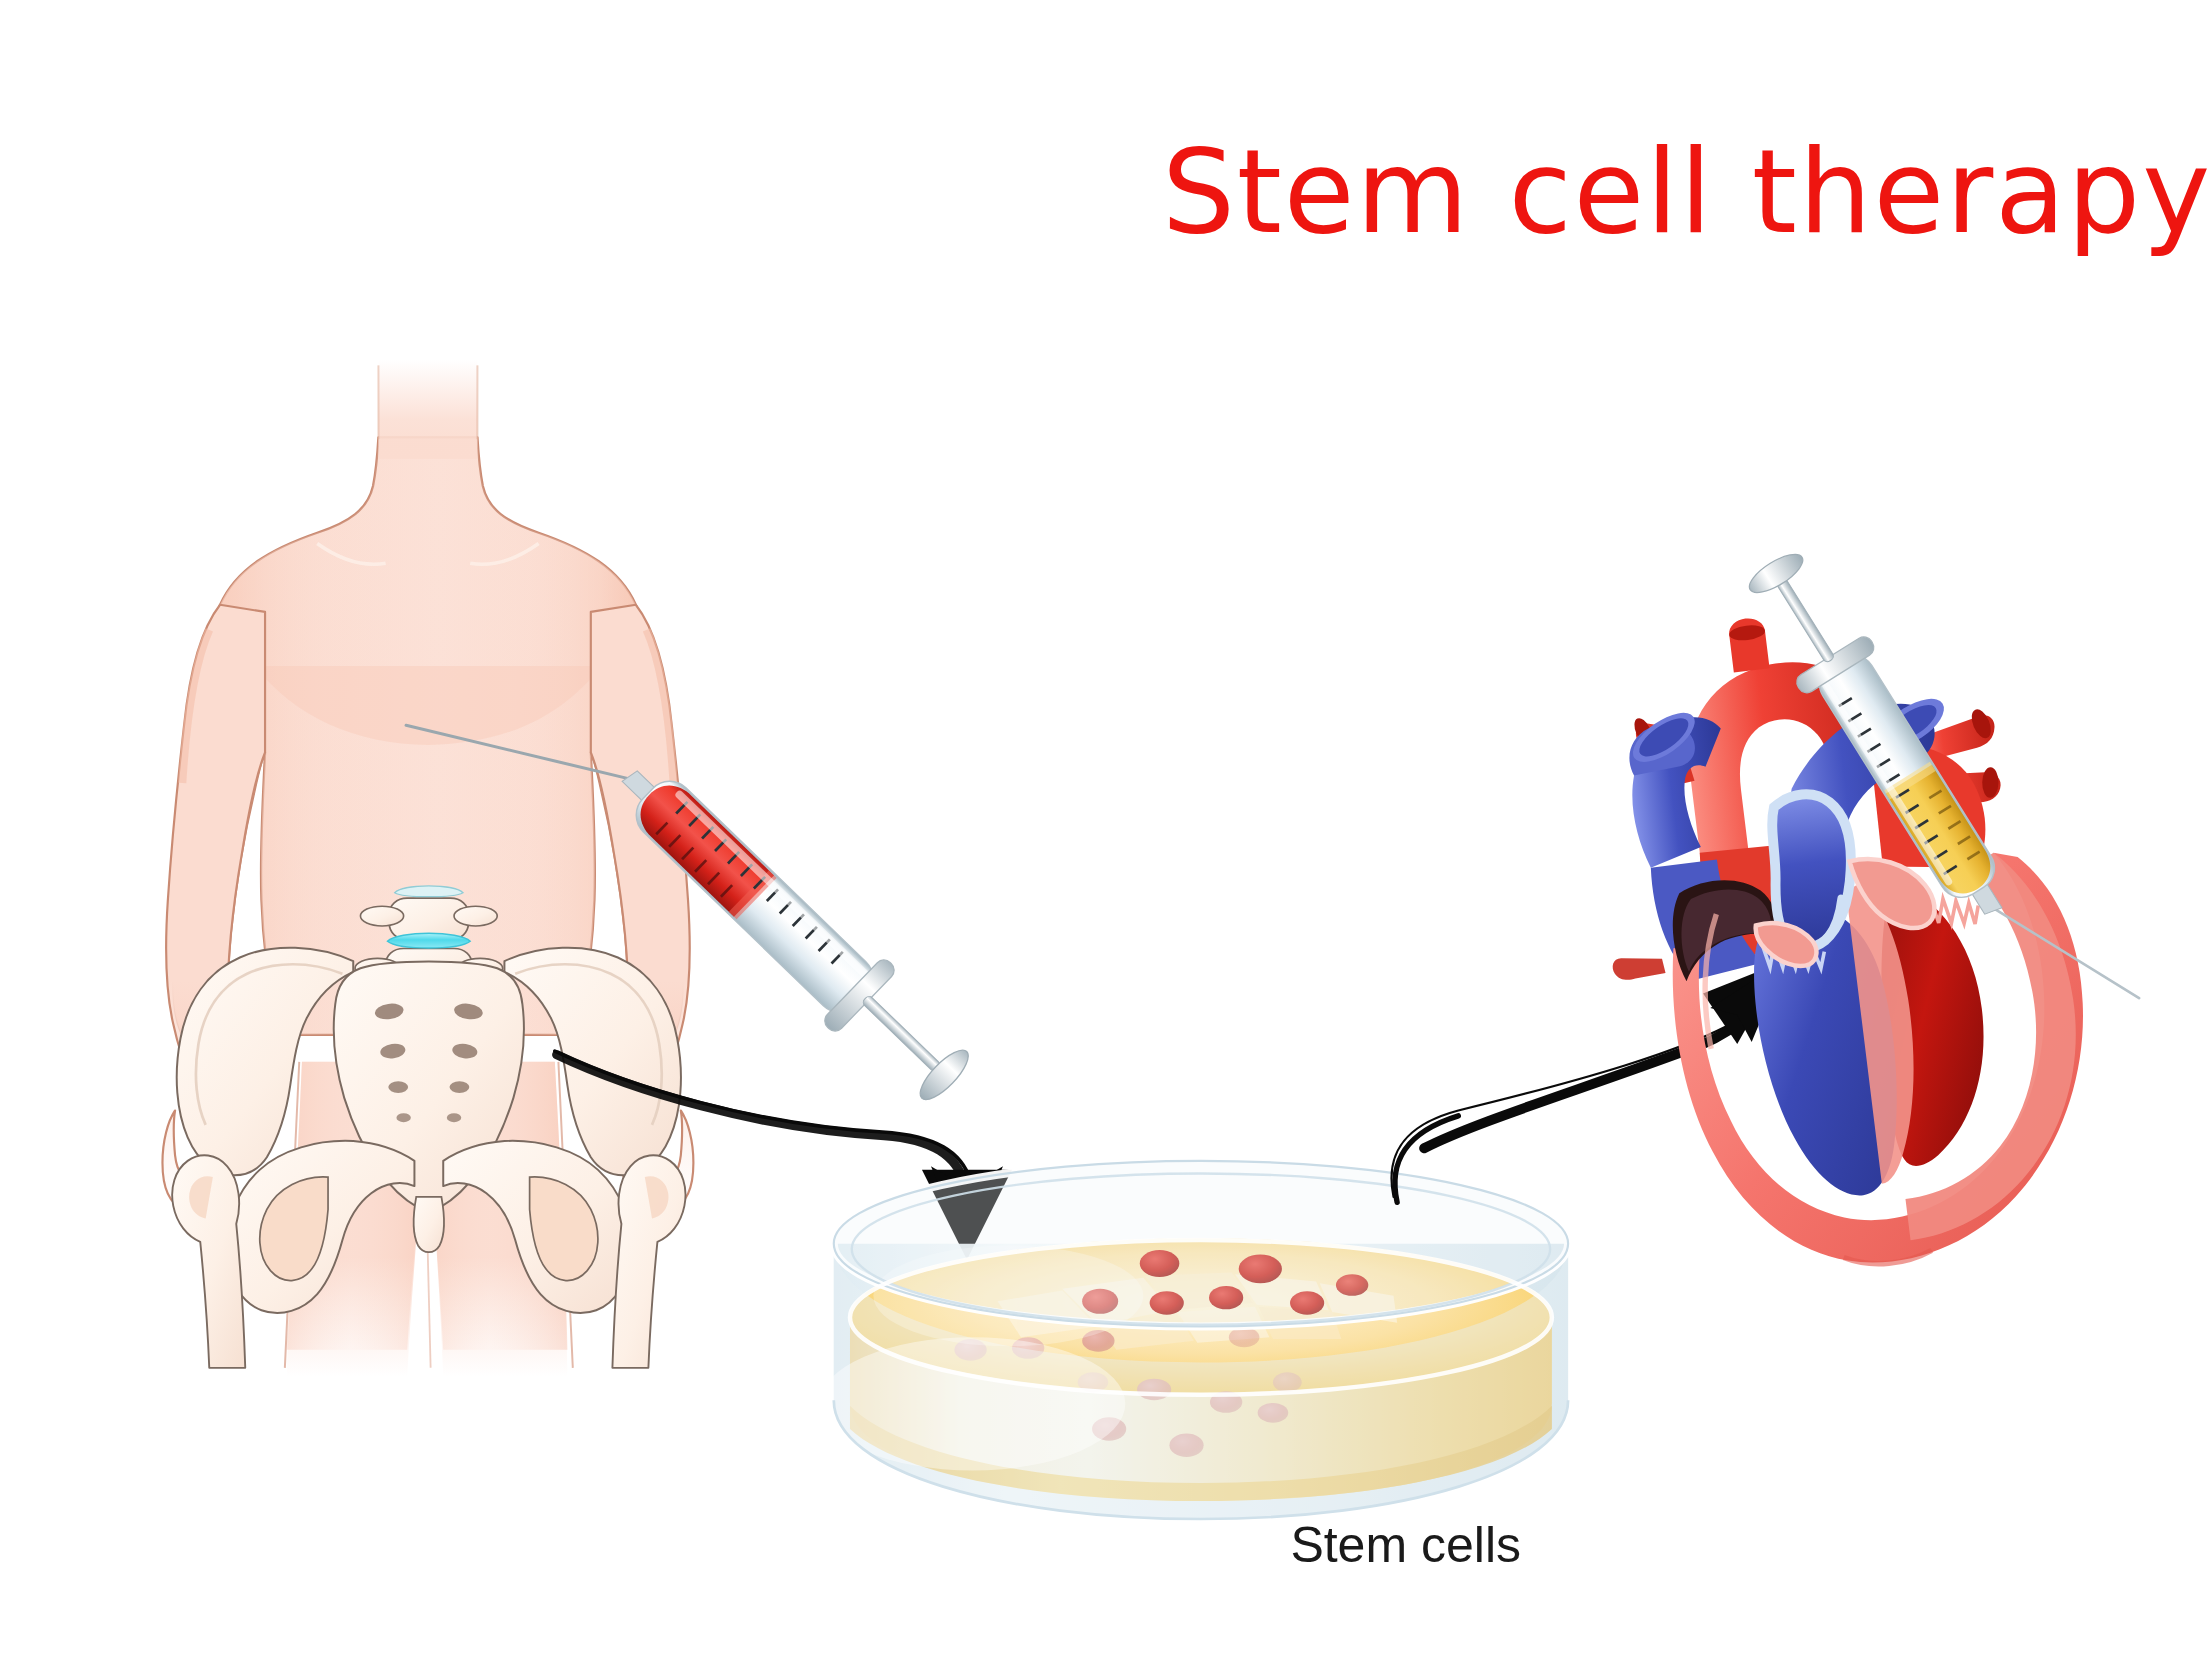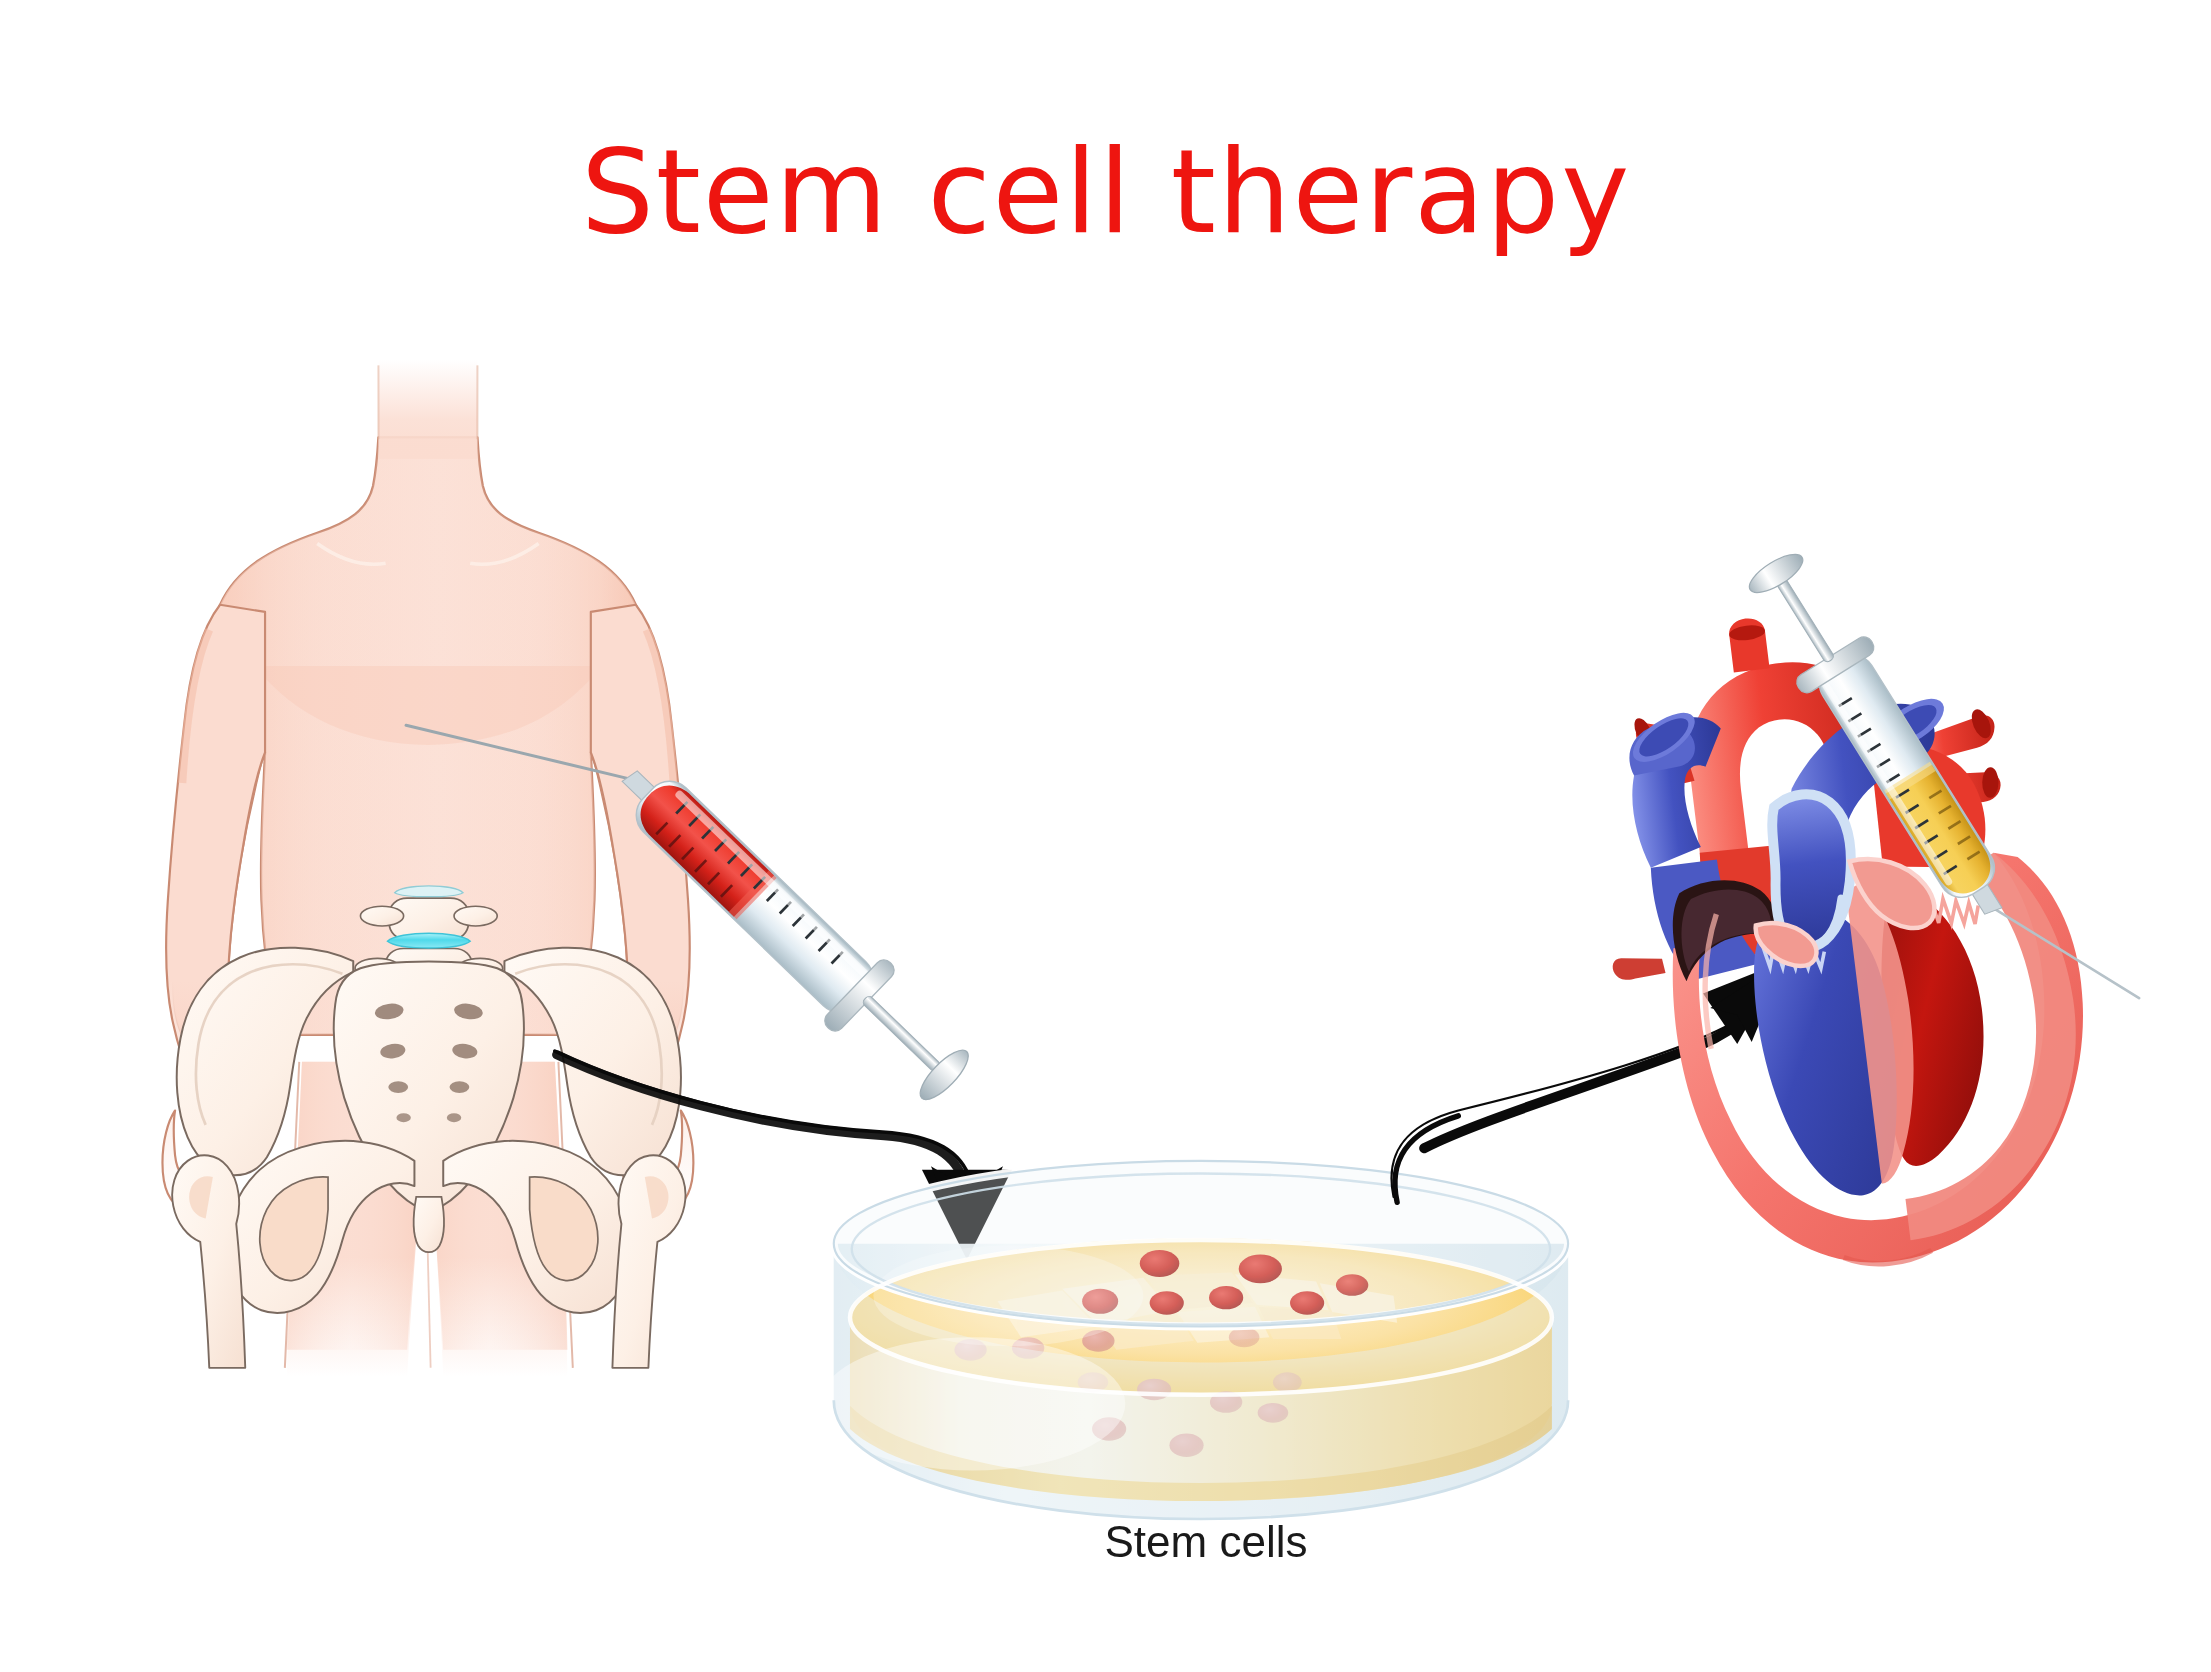--- a/index.html
+++ b/index.html
@@ -20,38 +20,38 @@
     left: 0; top: 0;
     width: 2212px;
     height: 1672px;
     background: #ffffff;
   }
   .title {
     position: absolute;
     left: 0;
     top: 135px;
     width: 2212px;
-    text-align: center;
+    text-align: right;
     color: #ee1510;
     font-size: 115px;
     font-weight: 400;
     font-family: "DejaVu Sans", sans-serif;
     letter-spacing: 1.8px;
     line-height: 1.0;
     white-space: nowrap;
     -webkit-font-smoothing: antialiased;
   }
   .caption {
     position: absolute;
     left: 891px;
     top: 1518px;
     width: 630px;
-    text-align: center;
+    text-align: right;
     color: #1a1a1a;
-    font-size: 44px;
+    font-size: 50px;
     font-family: "Liberation Sans", sans-serif;
     line-height: 1.1;
   }
   svg.layer {
     position: absolute;
     left: 0; top: 0;
     width: 2212px;
     height: 1672px;
     overflow: visible;
   }

